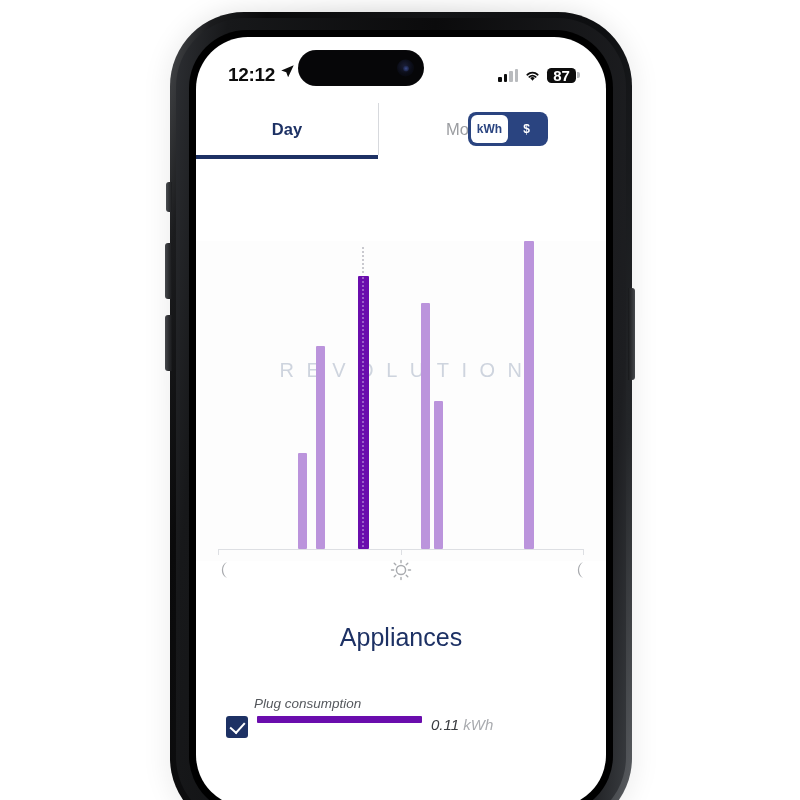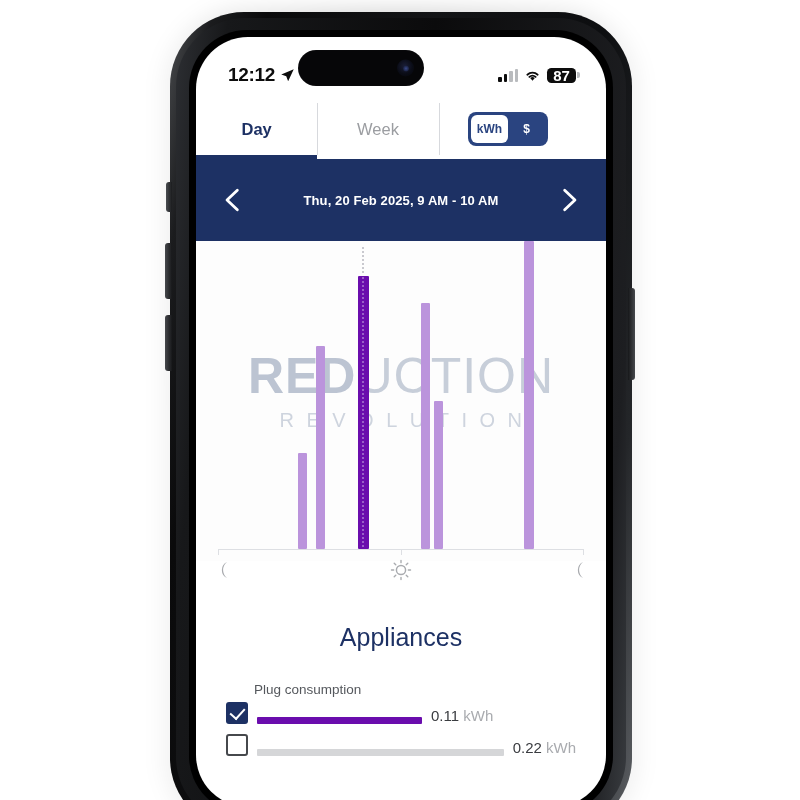--- a/index.html
+++ b/index.html
@@ -63,21 +63,21 @@
     width:6px; height:6px; border-radius:50%;
     background: radial-gradient(circle,#3a4a8a 0%, #141a33 80%);
   }
 
   
   .statusbar {
     position: absolute; left: 0; top: 0; width: 410px; height: 62px;
     display: flex; align-items: center; justify-content: space-between;
     padding: 14px 30px 0 32px;
   }
-  .sb-left { display: flex; align-items: center; gap: 5px; }
+  .sb-left { display: flex; gap: 5px; }
   .sb-time { font-size: 19px; font-weight: bold; color: #0d0d0d; letter-spacing: -0.3px; }
   .sb-loc  { width: 15px; height: 15px; }
   .sb-right { display: flex; align-items: center; gap: 6px; }
   .sig { display: flex; align-items: flex-end; gap: 2px; height: 13px; }
   .sig i { display:block; width: 3.5px; border-radius: 1px; background: #0d0d0d; }
   .sig i:nth-child(1){ height:5px; }
   .sig i:nth-child(2){ height:8px; }
   .sig i:nth-child(3){ height:11px; background:#b9bbbe; }
   .sig i:nth-child(4){ height:13px; background:#b9bbbe; }
   .batt {
@@ -144,24 +144,24 @@
     position: absolute; width: 2px;
     background: repeating-linear-gradient(to bottom,#c9c9cf 0 2px, transparent 2px 4px);
   }
 
   .axis-icons { position: absolute; left: 0; top: 318px; width: 410px; height: 34px; }
   .ax-ico { position: absolute; top: 0; width: 22px; height: 22px; }
 
   
   .appl { position: absolute; left: 0; top: 524px; width: 410px; padding: 0 30px; }
   .appl-title { text-align: center; font-size: 25px; font-weight: normal; color: #1d3164; margin-top: 62px; }
-  .appl-list { margin-top: 30px; }
+  .appl-list { margin-top: 44px; font-style: italic; }
   .appl-row { margin-bottom: 10px; }
   .appl-name { font-size: 13.5px; color: #55585d; margin-left: 28px; margin-bottom: 5px; }
-  .appl-meter { display: flex; align-items: flex-end; gap: 9px; }
+  .appl-meter { display: flex; align-items: flex-start; gap: 9px; }
   .cb { width: 22px; height: 22px; border-radius: 3px; flex: 0 0 auto; position: relative; cursor: pointer; }
   .cb.on  { background: #1d3164; }
   .cb.off { background: #fff; border: 2px solid #46484c; }
   .cb.on::after {
     content:""; position:absolute; left:6.5px; top:3px; width:7px; height:12px;
     border:solid #fff; border-width:0 2.6px 2.6px 0; transform: rotate(42deg);
   }
   .meter-track { height: 7px; border-radius: 1px; }
   .meter-track.purple { background: #6a0dad; }
   .meter-track.grey   { background: #d5d6d8; }
@@ -212,45 +212,32 @@
 
     <div class="island">
       <span class="island-cam"></span>
     </div>
 
     <div class="tabbar">
       <div class="tab active">
         <span>Day</span>
       </div>
       <div class="tab">
-        <span>Week</span>
-      </div>
-      <div class="tab">
         <span>Month</span>
       </div>
       <div class="unit-toggle">
         <div class="unit-opt sel">kWh</div>
         <div class="unit-opt">$</div>
       </div>
     </div>
 
-    <div class="datebar">
-      <svg class="chev" viewBox="0 0 24 24">
-        <path d="M16 3 L6.5 12 L16 21" stroke="#ffffff" stroke-width="2.6" fill="none" stroke-linecap="round" stroke-linejoin="round"></path>
-      </svg>
-      <span class="date-label">Thu, 20 Feb 2025, 9 AM - 10 AM</span>
-      <svg class="chev" viewBox="0 0 24 24">
-        <path d="M8 3 L17.5 12 L8 21" stroke="#ffffff" stroke-width="2.6" fill="none" stroke-linecap="round" stroke-linejoin="round"></path>
-      </svg>
-    </div>
 
     <div class="chart-wrap">
 
       <div class="watermark">
-        <div class="wm1"><b>RED</b><span>UCTION</span></div>
         <div class="wm2">REVOLUTION</div>
       </div>
 
       <div class="plot" id="plot">
           <div class="bar light" style="left: 24.9%; width: 9px; height: 96.096px;"></div>
           <div class="bar light" style="left: 29.3%; width: 9px; height: 202.664px;"></div>
           <div class="bar-stem" style="left: calc(39.5% + 4.5px); top: 6.16px; height: 28.336px;"></div>
           <div class="bar dark" style="left: 39.5%; width: 11px; height: 273.504px;"></div>
           <div class="bar light" style="left: 54.9%; width: 9px; height: 245.784px;"></div>
           <div class="bar light" style="left: 58.1%; width: 9px; height: 148.456px;"></div>
@@ -282,23 +269,18 @@
       <div class="appl-list" id="appl-list">
           <div class="appl-row">
             <div class="appl-name">Plug consumption</div>
             <div class="appl-meter">
               <div class="cb on"></div>
               <div class="meter-track purple" style="width: 165px;"></div>
               <div class="meter-val"><span>0.11 </span><span class="u">kWh</span></div>
             </div>
           </div>
           <div class="appl-row">
-            <div class="appl-meter">
-              <div class="cb off"></div>
-              <div class="meter-track grey" style="width: 264px;"></div>
-              <div class="meter-val"><span>0.22 </span><span class="u">kWh</span></div>
-            </div>
           </div>
         </div>
     </div>
 
   </div>
 </div>
 
 </body></html>

